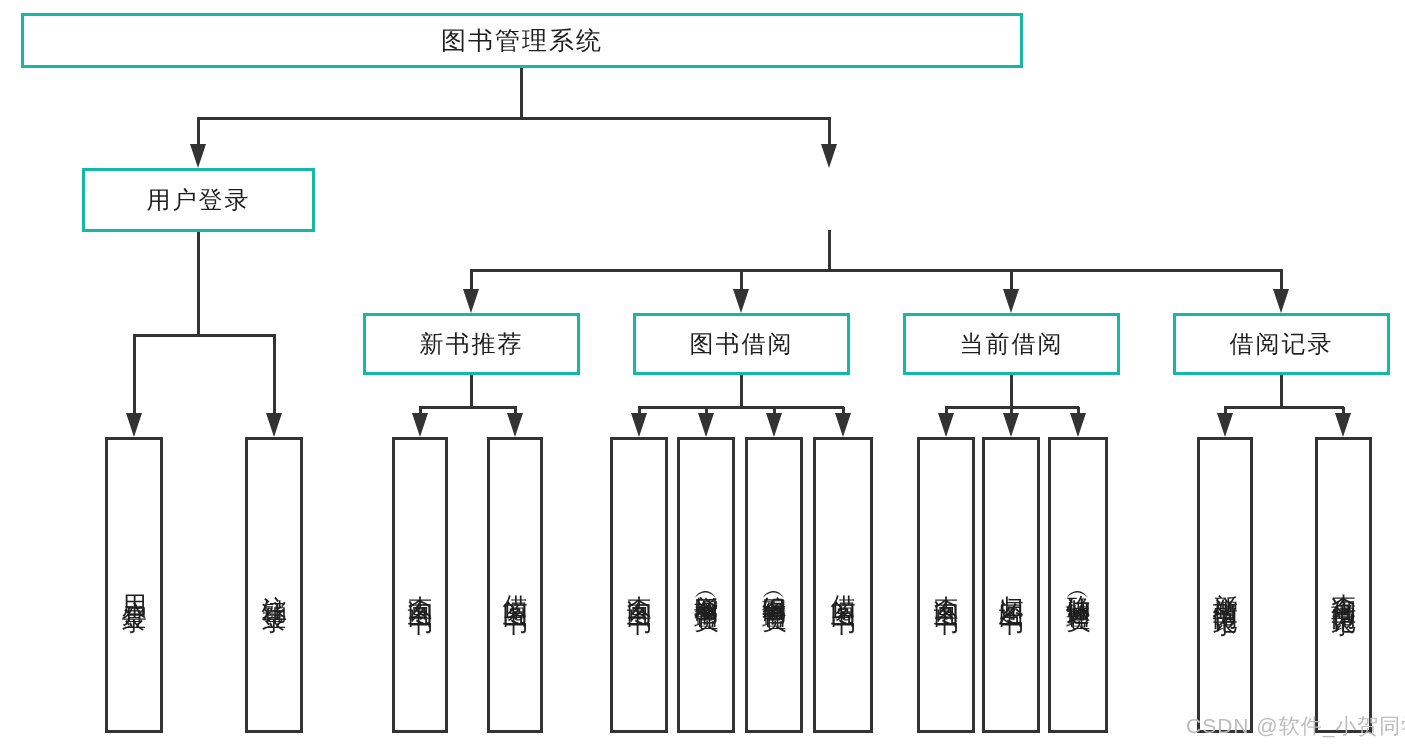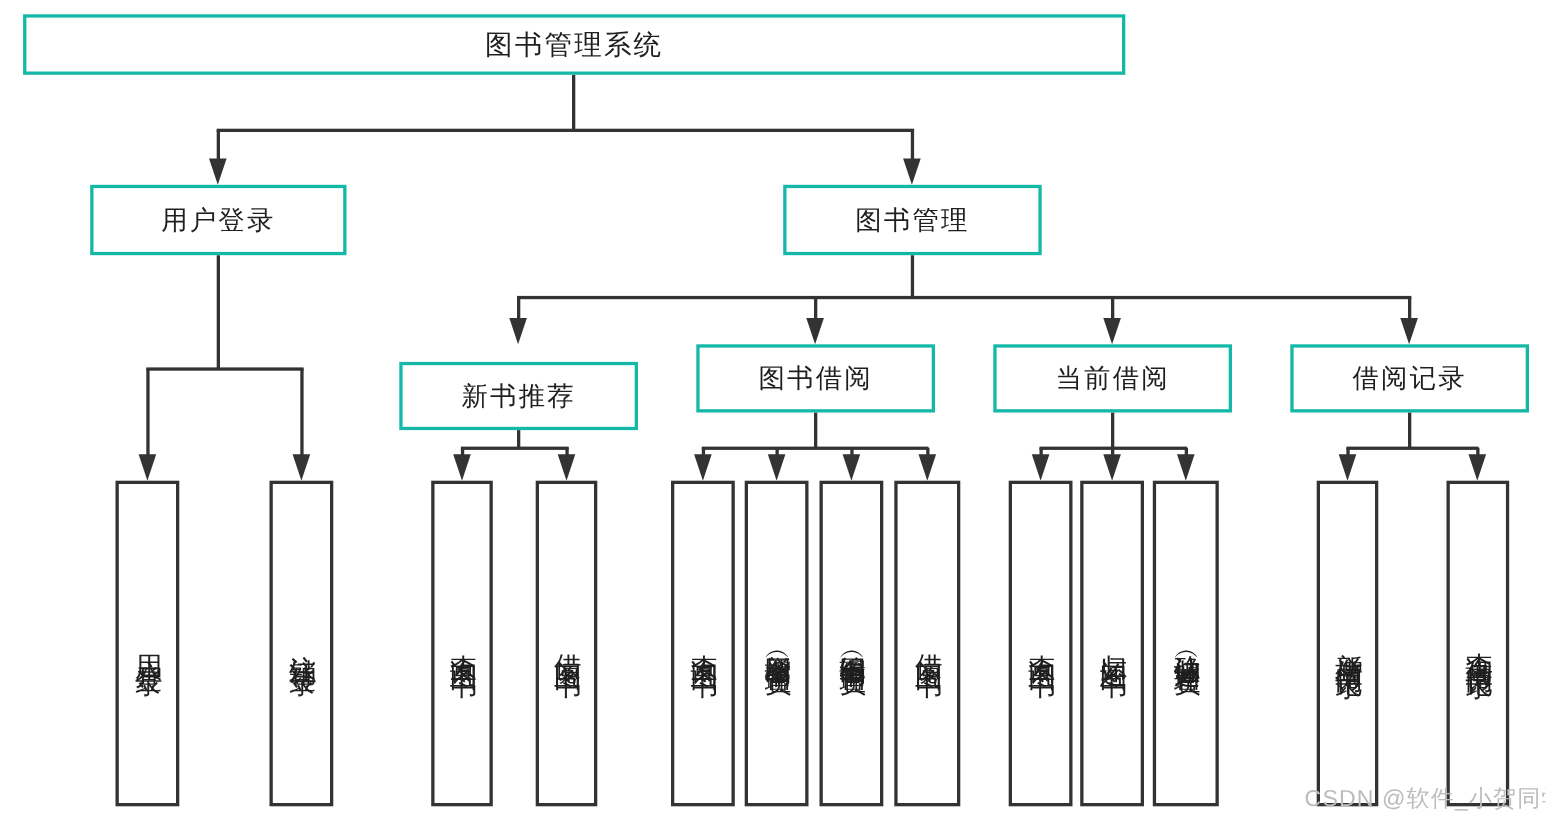--- a/index.html
+++ b/index.html
@@ -73,43 +73,40 @@
   <div class="hline" style="left:197px;top:117px;width:634px;"></div>
 
   <div class="vline" style="left:197px;top:118px;height:28px;"></div>
   <div class="tri" style="left:190px;top:144px;"></div>
   <div class="vline" style="left:828px;top:118px;height:28px;"></div>
   <div class="tri" style="left:821px;top:144px;"></div>
 
   <div class="hbox" style="left:82px;top:168px;width:233px;height:64px;">
     <span>用户登录</span>
   </div>
-  <div class="hbox" style="left:712px;top:168px;width:235px;height:64px;">
-    <span>图书管理</span>
-  </div>
 
   <div class="vline" style="left:197px;top:230px;height:106px;"></div>
   <div class="hline" style="left:133px;top:334px;width:143px;"></div>
   <div class="vline" style="left:133px;top:335px;height:80px;"></div>
   <div class="tri" style="left:126px;top:413px;"></div>
   <div class="vline" style="left:273px;top:335px;height:80px;"></div>
   <div class="tri" style="left:266px;top:413px;"></div>
 
   <div class="vline" style="left:828px;top:230px;height:41px;"></div>
   <div class="hline" style="left:470px;top:269px;width:813px;"></div>
   <div class="vline" style="left:470px;top:270px;height:22px;"></div>
   <div class="tri" style="left:463px;top:289px;"></div>
   <div class="vline" style="left:740px;top:270px;height:22px;"></div>
   <div class="tri" style="left:733px;top:289px;"></div>
   <div class="vline" style="left:1010px;top:270px;height:22px;"></div>
   <div class="tri" style="left:1003px;top:289px;"></div>
   <div class="vline" style="left:1280px;top:270px;height:22px;"></div>
   <div class="tri" style="left:1273px;top:289px;"></div>
 
-  <div class="hbox" style="left:363px;top:329px;width:217px;height:62px;">
+  <div class="hbox" style="left:363px;top:313px;width:217px;height:62px;">
     <span>新书推荐</span>
   </div>
   <div class="hbox" style="left:633px;top:313px;width:217px;height:62px;">
     <span>图书借阅</span>
   </div>
   <div class="hbox" style="left:903px;top:313px;width:217px;height:62px;">
     <span>当前借阅</span>
   </div>
   <div class="hbox" style="left:1173px;top:313px;width:217px;height:62px;justify-content:center;">
     <span>借阅记录</span>

